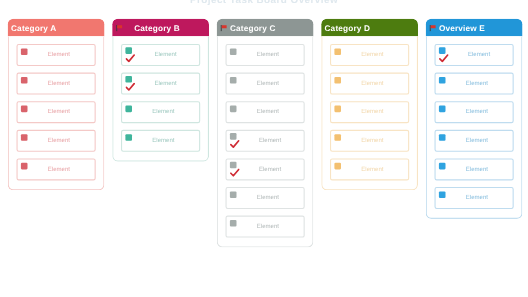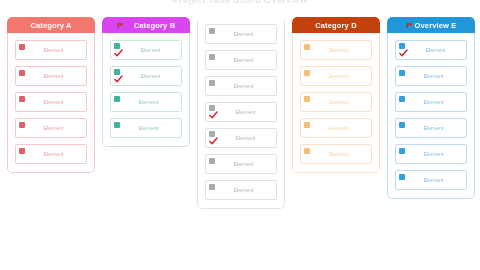--- a/index.html
+++ b/index.html
@@ -66,21 +66,21 @@
     border-bottom-right-radius: 5px;
     padding: 7px 7px 8px 7px;
     box-sizing: border-box;
     background: #ffffff;
   }
 
   .column-header {
     height: 16px;
     display: flex;
     align-items: center;
-    justify-content: center;
+    justify-content: flex-start;
     gap: 2px;
     border-top-left-radius: 5px;
     border-top-right-radius: 5px;
     color: #ffffff;
     font-size: 7.5px;
     font-weight: bold;
     letter-spacing: 0.15px;
     box-sizing: border-box;
     padding: 0 3px;
     white-space: nowrap;
@@ -170,21 +170,21 @@
             <span class="card-swatch" style="background: rgb(217, 99, 107);"></span>
             <span class="card-label" style="color: rgb(232, 163, 166);">Element</span>
           </div>
           <div class="card" style="border-color: rgb(244, 201, 199);">
             <span class="card-swatch" style="background: rgb(217, 99, 107);"></span>
             <span class="card-label" style="color: rgb(232, 163, 166);">Element</span>
           </div>
         </div>
       </div>
       <div class="column">
-        <div class="column-header" style="background: #d946ef; gap: 10px;">
+        <div class="column-header" style="background: #be185d; gap: 10px;">
           <svg viewBox="0 0 10 10" class="header-flag-icon">
             <rect x="1" y="1" width="1.2" height="8" fill="#3b3b3b"></rect>
             <path d="M2.2 1.3 H8.6 V5.2 H2.2 Z" fill="#d9342b"></path>
           </svg>
           <span>Category B</span>
         </div>
         <div class="column-body" style="border-color: rgb(207, 230, 224);">
           <div class="card has-check" style="border-color: rgb(207, 230, 224);">
             <span class="card-swatch" style="background: rgb(63, 181, 156);"></span>
             <span class="card-label" style="color: rgb(159, 201, 192);">Element</span>
@@ -203,20 +203,27 @@
             <span class="card-swatch" style="background: rgb(63, 181, 156);"></span>
             <span class="card-label" style="color: rgb(159, 201, 192);">Element</span>
           </div>
           <div class="card" style="border-color: rgb(207, 230, 224);">
             <span class="card-swatch" style="background: rgb(63, 181, 156);"></span>
             <span class="card-label" style="color: rgb(159, 201, 192);">Element</span>
           </div>
         </div>
       </div>
       <div class="column">
+        <div class="column-header" style="background: rgb(141, 150, 148);">
+          <svg viewBox="0 0 10 10" class="header-flag-icon">
+            <rect x="1" y="1" width="1.2" height="8" fill="#3b3b3b"></rect>
+            <path d="M2.2 1.3 H8.6 V5.2 H2.2 Z" fill="#d9342b"></path>
+          </svg>
+          <span>Category C</span>
+        </div>
         <div class="column-body" style="border-color: rgb(223, 227, 227);">
           <div class="card" style="border-color: rgb(223, 227, 227);">
             <span class="card-swatch" style="background: rgb(165, 173, 171);"></span>
             <span class="card-label" style="color: rgb(178, 185, 185);">Element</span>
           </div>
           <div class="card" style="border-color: rgb(223, 227, 227);">
             <span class="card-swatch" style="background: rgb(165, 173, 171);"></span>
             <span class="card-label" style="color: rgb(178, 185, 185);">Element</span>
           </div>
           <div class="card" style="border-color: rgb(223, 227, 227);">
@@ -241,21 +248,21 @@
             <span class="card-swatch" style="background: rgb(165, 173, 171);"></span>
             <span class="card-label" style="color: rgb(178, 185, 185);">Element</span>
           </div>
           <div class="card" style="border-color: rgb(223, 227, 227);">
             <span class="card-swatch" style="background: rgb(165, 173, 171);"></span>
             <span class="card-label" style="color: rgb(178, 185, 185);">Element</span>
           </div>
         </div>
       </div>
       <div class="column">
-        <div class="column-header" style="background: #c2410c;">
+        <div class="column-header" style="background: #4d7c0f;">
           <span>Category D</span>
         </div>
         <div class="column-body" style="border-color: rgb(248, 228, 196);">
           <div class="card" style="border-color: rgb(248, 228, 196);">
             <span class="card-swatch" style="background: rgb(243, 192, 112);"></span>
             <span class="card-label" style="color: rgb(242, 215, 171);">Element</span>
           </div>
           <div class="card" style="border-color: rgb(248, 228, 196);">
             <span class="card-swatch" style="background: rgb(243, 192, 112);"></span>
             <span class="card-label" style="color: rgb(242, 215, 171);">Element</span>

